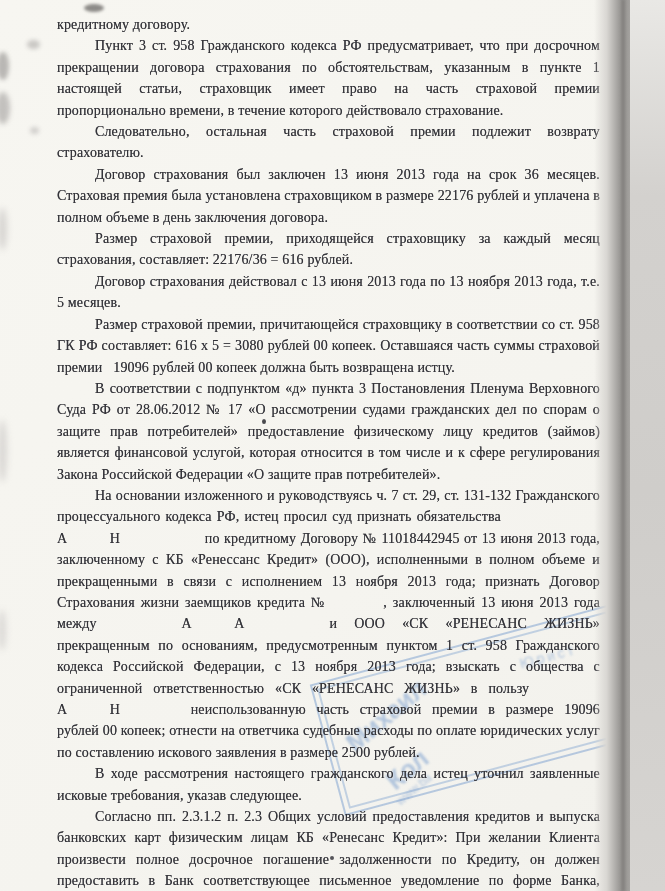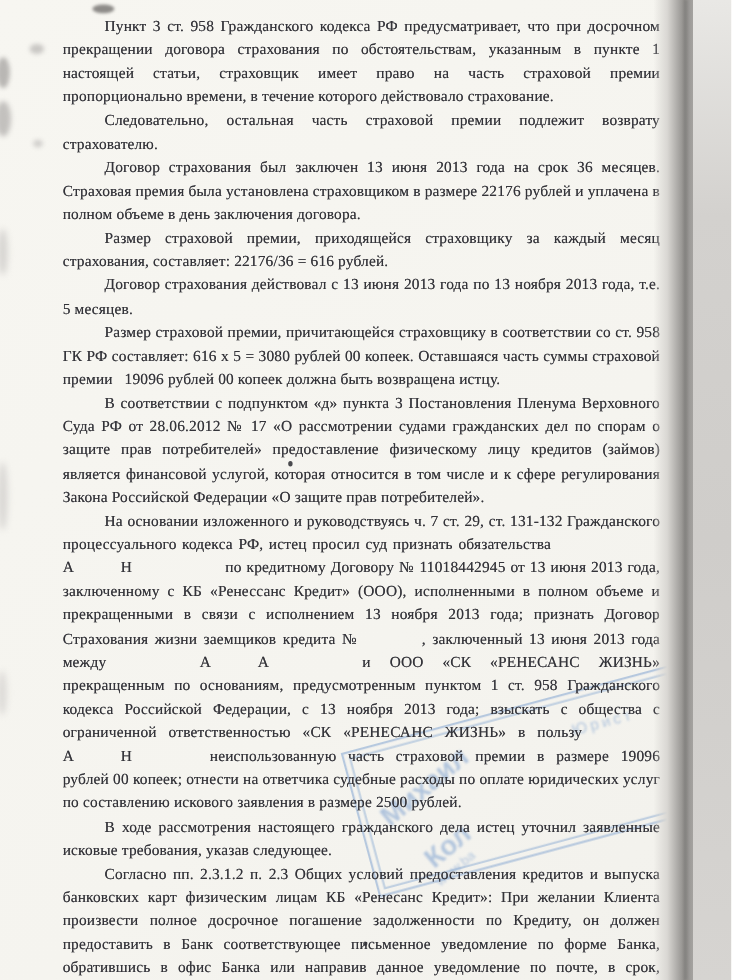--- a/index.html
+++ b/index.html
@@ -88,20 +88,21 @@
   <div class="smudge dot1"></div>
   <div class="smudge dot2"></div>
 
   <div class="wm-frame"></div>
   <div class="wm-text wm-t1">Юрист</div>
   <div class="wm-text wm-t2">Михаил</div>
   <div class="wm-text wm-t3">Кол</div>
   <div class="wm-text wm-t4">www.ba</div>
 
   <div class="text-block" id="text-block">
+      <p class="no-indent">кредитному договору.</p>
       <p>Пункт 3 ст. 958 Гражданского кодекса РФ предусматривает, что при досрочном прекращении договора страхования по обстоятельствам, указанным в пункте 1 настоящей статьи, страховщик имеет право на часть страховой премии пропорционально времени, в течение которого действовало страхование.</p>
       <p>Следовательно, остальная часть страховой премии подлежит возврату страхователю.</p>
       <p>Договор страхования был заключен 13 июня 2013 года на срок 36 месяцев. Страховая премия была установлена страховщиком в размере 22176 рублей и уплачена в полном объеме в день заключения договора.</p>
       <p>Размер страховой премии, приходящейся страховщику за каждый месяц страхования, составляет: 22176/36 = 616 рублей.</p>
       <p>Договор страхования действовал с 13 июня 2013 года по 13 ноября 2013 года, т.е. 5 месяцев.</p>
       <p>Размер страховой премии, причитающейся страховщику в соответствии со ст. 958 ГК РФ составляет: 616 х 5 = 3080 рублей 00 копеек. Оставшаяся часть суммы страховой премии  19096 рублей 00 копеек должна быть возвращена истцу.</p>
       <p>В соответствии с подпунктом «д» пункта 3 Постановления Пленума Верховного Суда РФ от 28.06.2012 № 17 «О рассмотрении судами гражданских дел по спорам о защите прав потребителей» предоставление физическому лицу кредитов (займов) является финансовой услугой, которая относится в том числе и к сфере регулирования Закона Российской Федерации «О защите прав потребителей».</p>
       <p>На основании изложенного и руководствуясь ч. 7 ст. 29, ст. 131-132 Гражданского процессуального кодекса РФ, истец просил суд признать обязательства       А   Н      по кредитному Договору № 11018442945 от 13 июня 2013 года, заключенному с КБ «Ренессанс Кредит» (ООО), исполненными в полном объеме и прекращенными в связи с исполнением 13 ноября 2013 года; признать Договор Страхования жизни заемщиков кредита №    , заключенный 13 июня 2013 года между      А   А      и ООО «СК «РЕНЕСАНС ЖИЗНЬ» прекращенным по основаниям, предусмотренным пунктом 1 ст. 958 Гражданского кодекса Российской Федерации, с 13 ноября 2013 года; взыскать с общества с ограниченной ответственностью «СК «РЕНЕСАНС ЖИЗНЬ» в пользу     А   Н     неиспользованную часть страховой премии в размере 19096 рублей 00 копеек; отнести на ответчика судебные расходы по оплате юридических услуг по составлению искового заявления в размере 2500 рублей.</p>
       <p>В ходе рассмотрения настоящего гражданского дела истец уточнил заявленные исковые требования, указав следующее.</p>
       <p>Согласно пп. 2.3.1.2 п. 2.3 Общих условий предоставления кредитов и выпуска банковских карт физическим лицам КБ «Ренесанс Кредит»: При желании Клиента произвести полное досрочное погашение задолженности по Кредиту, он должен предоставить в Банк соответствующее письменное уведомление по форме Банка, обратившись в офис Банка или направив данное уведомление по почте, в срок, обеспечивающий получение данного уведомления Банком не менее, чем за 30 календарных дней до даты погашения, а также обеспечить наличие на Счете суммы денежных средств, достаточной для погашения суммы полной задолженности в срок не менее, чем за 30 календарных дней до даты погашения. В течение 30</p>

